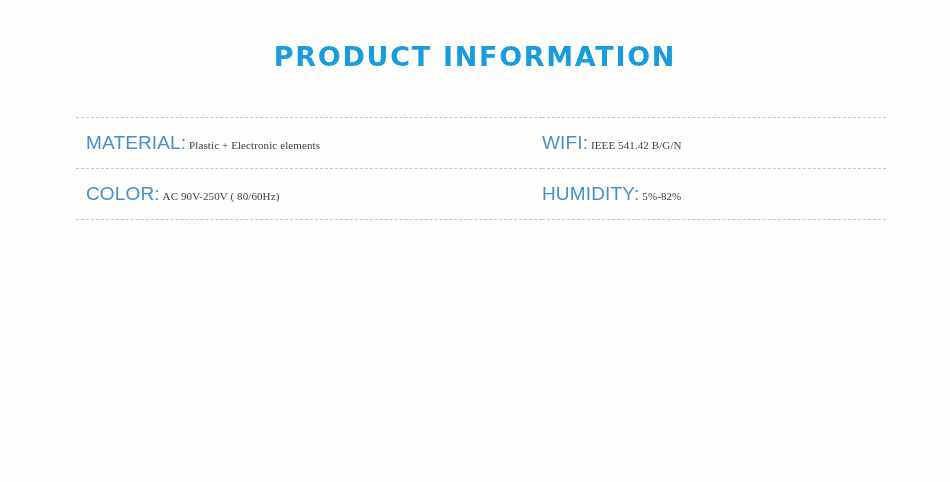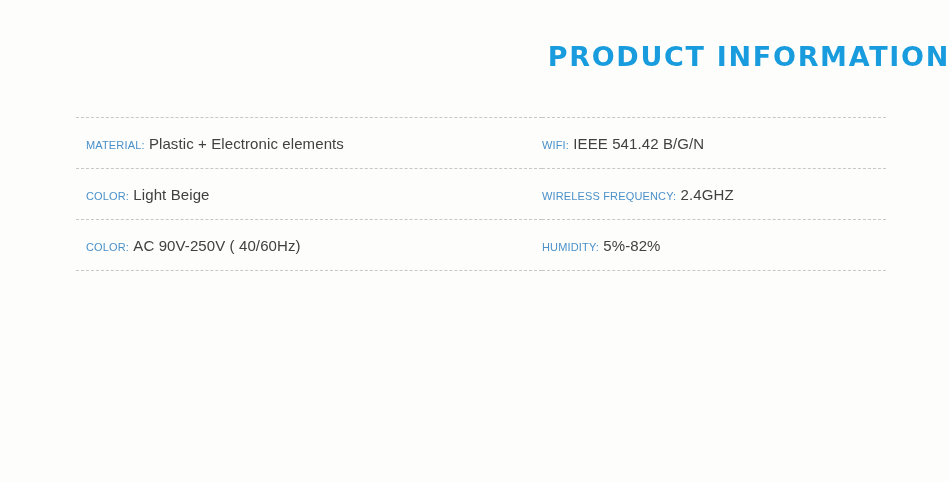--- a/index.html
+++ b/index.html
@@ -19,21 +19,21 @@
     width: 950px;
     height: 482px;
     box-sizing: border-box;
   }
 
   .page-title {
     position: absolute;
     top: 41px;
     left: 0;
     width: 950px;
-    text-align: right;
+    text-align: center;
     font-family: "DejaVu Sans", sans-serif;
     font-size: 27px;
     font-weight: bold;
     letter-spacing: 1.7px;
     color: #189cdd;
     line-height: 32px;
     white-space: nowrap;
   }
 
   .spec-table {
@@ -62,61 +62,54 @@
   .col-left {
     width: 456px;
     padding-left: 10px !important;
   }
   .col-right {
     width: 344px;
     padding-left: 0 !important;
   }
 
   .spec-label {
-    font-size: 11px;
+    font-size: 19px;
     color: #4a90c8;
     letter-spacing: 0.15px;
   }
 
   .spec-value {
-    font-size: 15px;
+    font-size: 11px;
     color: #414141;
     letter-spacing: 0.1px;
+    font-family: Liberation Serif, serif;
   }
 </style>
 </head>
 <body>
 
 <div class="sheet">
 
   <div class="page-title">PRODUCT INFORMATION</div>
 
   <table class="spec-table">
     <tbody>
       <tr>
         <td class="col-left">
           <span class="spec-label">MATERIAL:</span><span class="spec-value">&nbsp;</span><span class="spec-value">Plastic + Electronic elements</span>
         </td>
         <td class="col-right">
           <span class="spec-label">WIFI:</span><span class="spec-value">&nbsp;</span><span class="spec-value">IEEE 541.42 B/G/N</span>
         </td>
       </tr>
 
-      <tr>
-        <td class="col-left">
-          <span class="spec-label">COLOR:</span><span class="spec-value">&nbsp;</span><span class="spec-value">Light Beige</span>
-        </td>
-        <td class="col-right">
-          <span class="spec-label">WIRELESS FREQUENCY:</span><span class="spec-value">&nbsp;</span><span class="spec-value">2.4GHZ</span>
-        </td>
-      </tr>
 
       <tr>
         <td class="col-left">
-          <span class="spec-label">COLOR:</span><span class="spec-value">&nbsp;</span><span class="spec-value">AC 90V-250V ( 40/60Hz)</span>
+          <span class="spec-label">COLOR:</span><span class="spec-value">&nbsp;</span><span class="spec-value">AC 90V-250V ( 80/60Hz)</span>
         </td>
         <td class="col-right">
           <span class="spec-label">HUMIDITY:</span><span class="spec-value">&nbsp;</span><span class="spec-value">5%-82%</span>
         </td>
       </tr>
 
 
 
     </tbody>
   </table>

